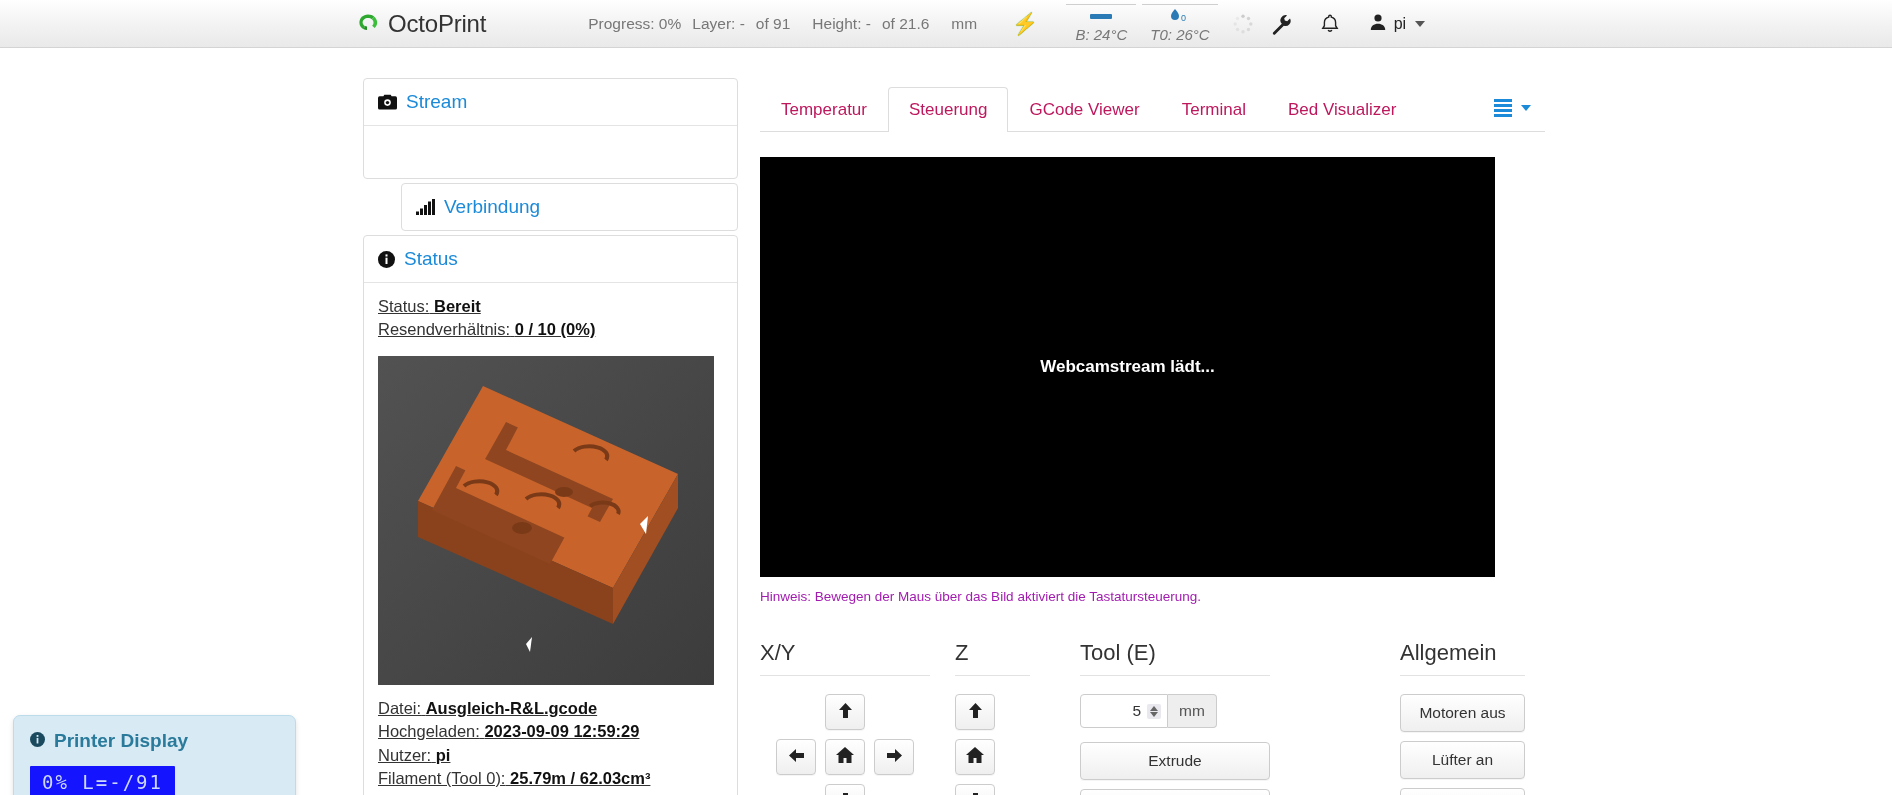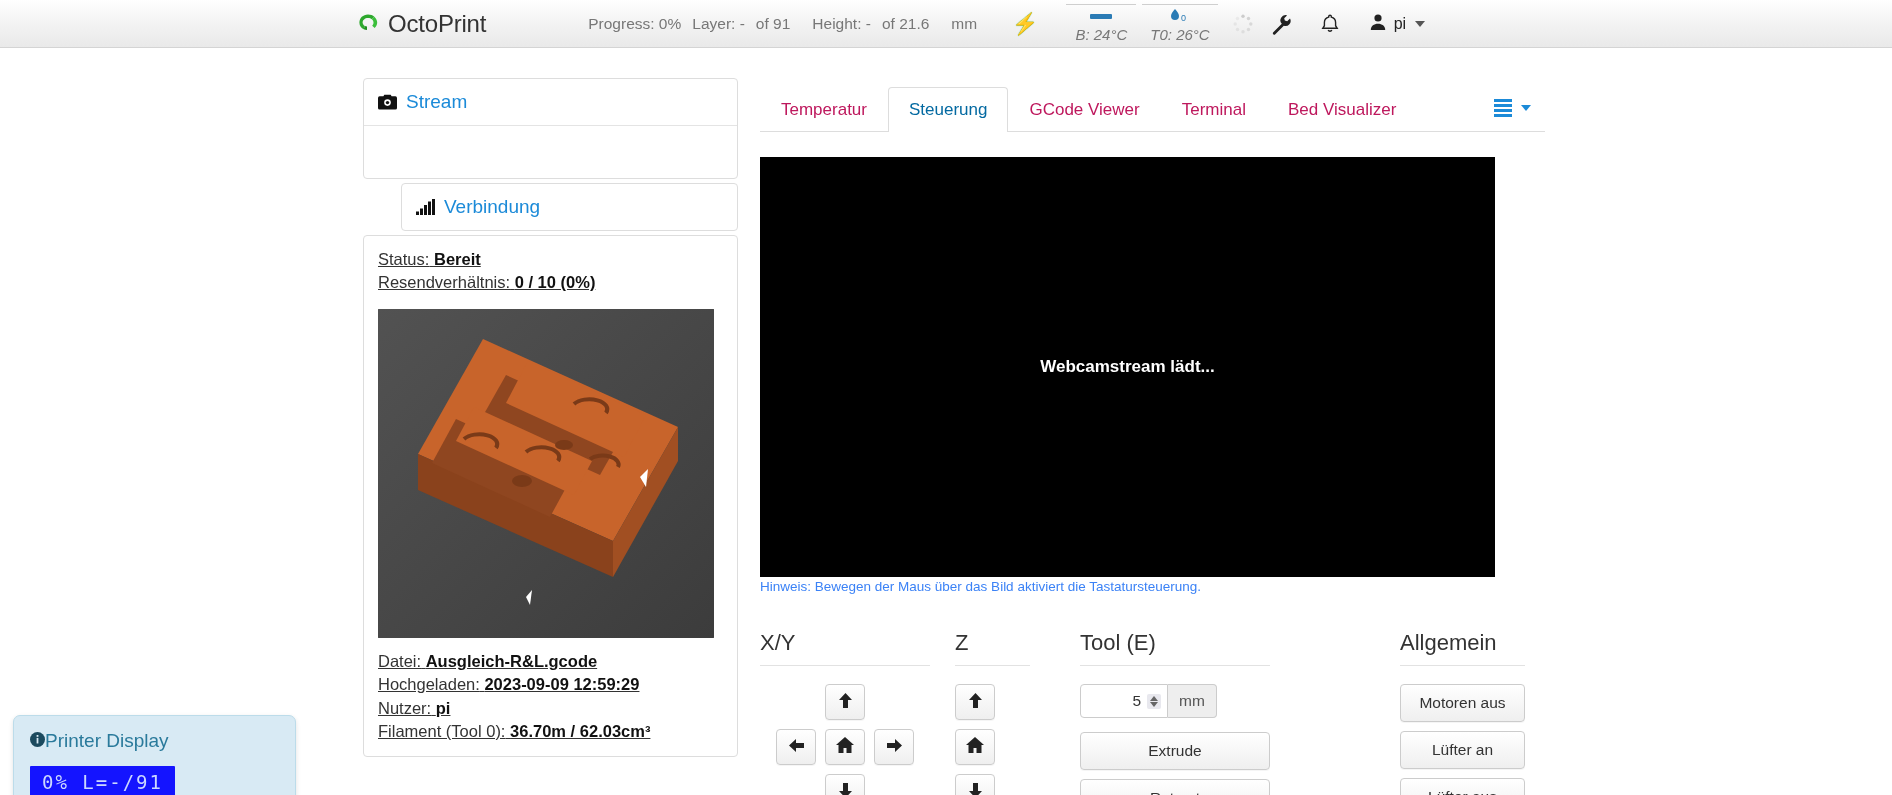--- a/index.html
+++ b/index.html
@@ -84,34 +84,34 @@
 
   
   .main { position: absolute; left: 760px; top: 28px; width: 785px; }
   .tabs { display: flex; align-items: flex-end; height: 56px; border-bottom: 1px solid #dddddd; }
   .tab {
     padding: 12px 20px; font-size: 17px; color: #be185d; cursor: pointer;
     border: 1px solid transparent; border-bottom: none; line-height: 1.2;
     position: relative; top: 1px;
   }
   .tab.active {
-    color: #0369a1; background: #ffffff;
+    color: #be185d; background: #ffffff;
     border-color: #dddddd; border-radius: 4px 4px 0 0;
   }
   .tabs-spacer { flex: 1; }
   .tabs-burger { display:flex; align-items:center; gap:6px; padding: 10px 14px 14px 10px; cursor: pointer; }
   .burger-lines { display: flex; flex-direction: column; gap: 2.5px; }
   .burger-lines i { display: block; width: 18px; height: 2.6px; background: #1b8ad8; }
 
   .webcam {
     margin-top: 25px; width: 735px; height: 420px; background: #000000;
     display: flex; align-items: center; justify-content: center;
   }
   .webcam-text { color: #ffffff; font-size: 17px; font-weight: bold; }
-  .hint { margin-top: 2px; font-size: 13.5px; color: #3b82f6; }
+  .hint { margin-top: 12px; font-size: 13.5px; color: #a21caf; }
 
   .ctrl-row { display: flex; margin-top: 36px; gap: 0; }
   .ctrl-col { }
   .col-xy { width: 170px; }
   .col-z   { width: 75px; margin-left: 25px; }
   .col-e   { width: 190px; margin-left: 50px; }
   .col-gen { width: 125px; margin-left: 130px; }
   .ctrl-title { font-size: 22px; color: #333333; font-weight: normal; margin: 0 0 9px 0; }
   .ctrl-rule { border-top: 1px solid #e2e2e2; margin-bottom: 18px; }
 
@@ -148,21 +148,21 @@
     background: #eeeeee; border: 1px solid #cccccc; border-left: none; border-radius: 0 4px 4px 0;
   }
 
   
   .printer-display {
     position: absolute; left: 13px; top: 667px; width: 283px; height: 120px;
     background: #d8eaf4; border: 1px solid #bcdcea; border-radius: 7px;
     box-shadow: 0 2px 5px rgba(0,0,0,0.12);
     padding: 14px 16px;
   }
-  .pd-head { display: flex; align-items: flex-start; color: #2a7a9b; font-size: 19px; font-weight: normal; }
+  .pd-head { display: flex; align-items: flex-start; gap: 9px; color: #2a7a9b; font-size: 19px; font-weight: bold; }
   .pd-screen {
     margin-top: 14px; background: #1414ff; color: #ccd8ff;
     font-family: "DejaVu Sans Mono", monospace; font-size: 19px;
     letter-spacing: 2px; padding: 5px 12px; display: inline-block; border-radius: 1px;
   }
 </style>
 </head>
 <body>
 
 <div class="navbar">
@@ -275,20 +275,30 @@
             <rect x="8" y="6" width="3" height="10" fill="#111"></rect>
             <rect x="12" y="2.5" width="3" height="13.5" fill="#111"></rect>
             <rect x="16" y="0" width="3" height="16" fill="#111"></rect>
           </svg>
         </span>
         <span>Verbindung</span>
       </div>
     </div>
 
     <div class="panel" style="margin-top:4px;">
+      <div class="panel-head">
+        <span class="icon-dark">
+          <svg width="17" height="17" viewBox="0 0 17 17">
+              <circle cx="8.5" cy="8.5" r="8.5" fill="#111"></circle>
+              <rect x="7.5" y="6.7" width="2" height="6.3" fill="#fff"></rect>
+              <rect x="7.5" y="3.4" width="2" height="2.1" fill="#fff"></rect>
+            </svg>
+        </span>
+        <span>Status</span>
+      </div>
       <div class="panel-body">
         <div class="kv">
           <span>Status:</span>
           <b>Bereit</b>
         </div>
         <div class="kv">
           <span>Resendverhältnis:</span>
           <b>0 / 10 (0%)</b>
         </div>
 
@@ -331,21 +341,21 @@
         <div class="kv">
           <span>Hochgeladen:</span>
           <b>2023-09-09 12:59:29</b>
         </div>
         <div class="kv">
           <span>Nutzer:</span>
           <b>pi</b>
         </div>
         <div class="kv">
           <span>Filament (Tool 0):</span>
-          <b>36.70m / 62.03cm³</b>
+          <b>25.79m / 62.03cm³</b>
         </div>
       </div>
     </div>
   </div>
 
   <div class="main">
     <div class="tabs">
       <div class="tab">Temperatur</div>
       <div class="tab active">Steuerung</div>
       <div class="tab">GCode Viewer</div>

